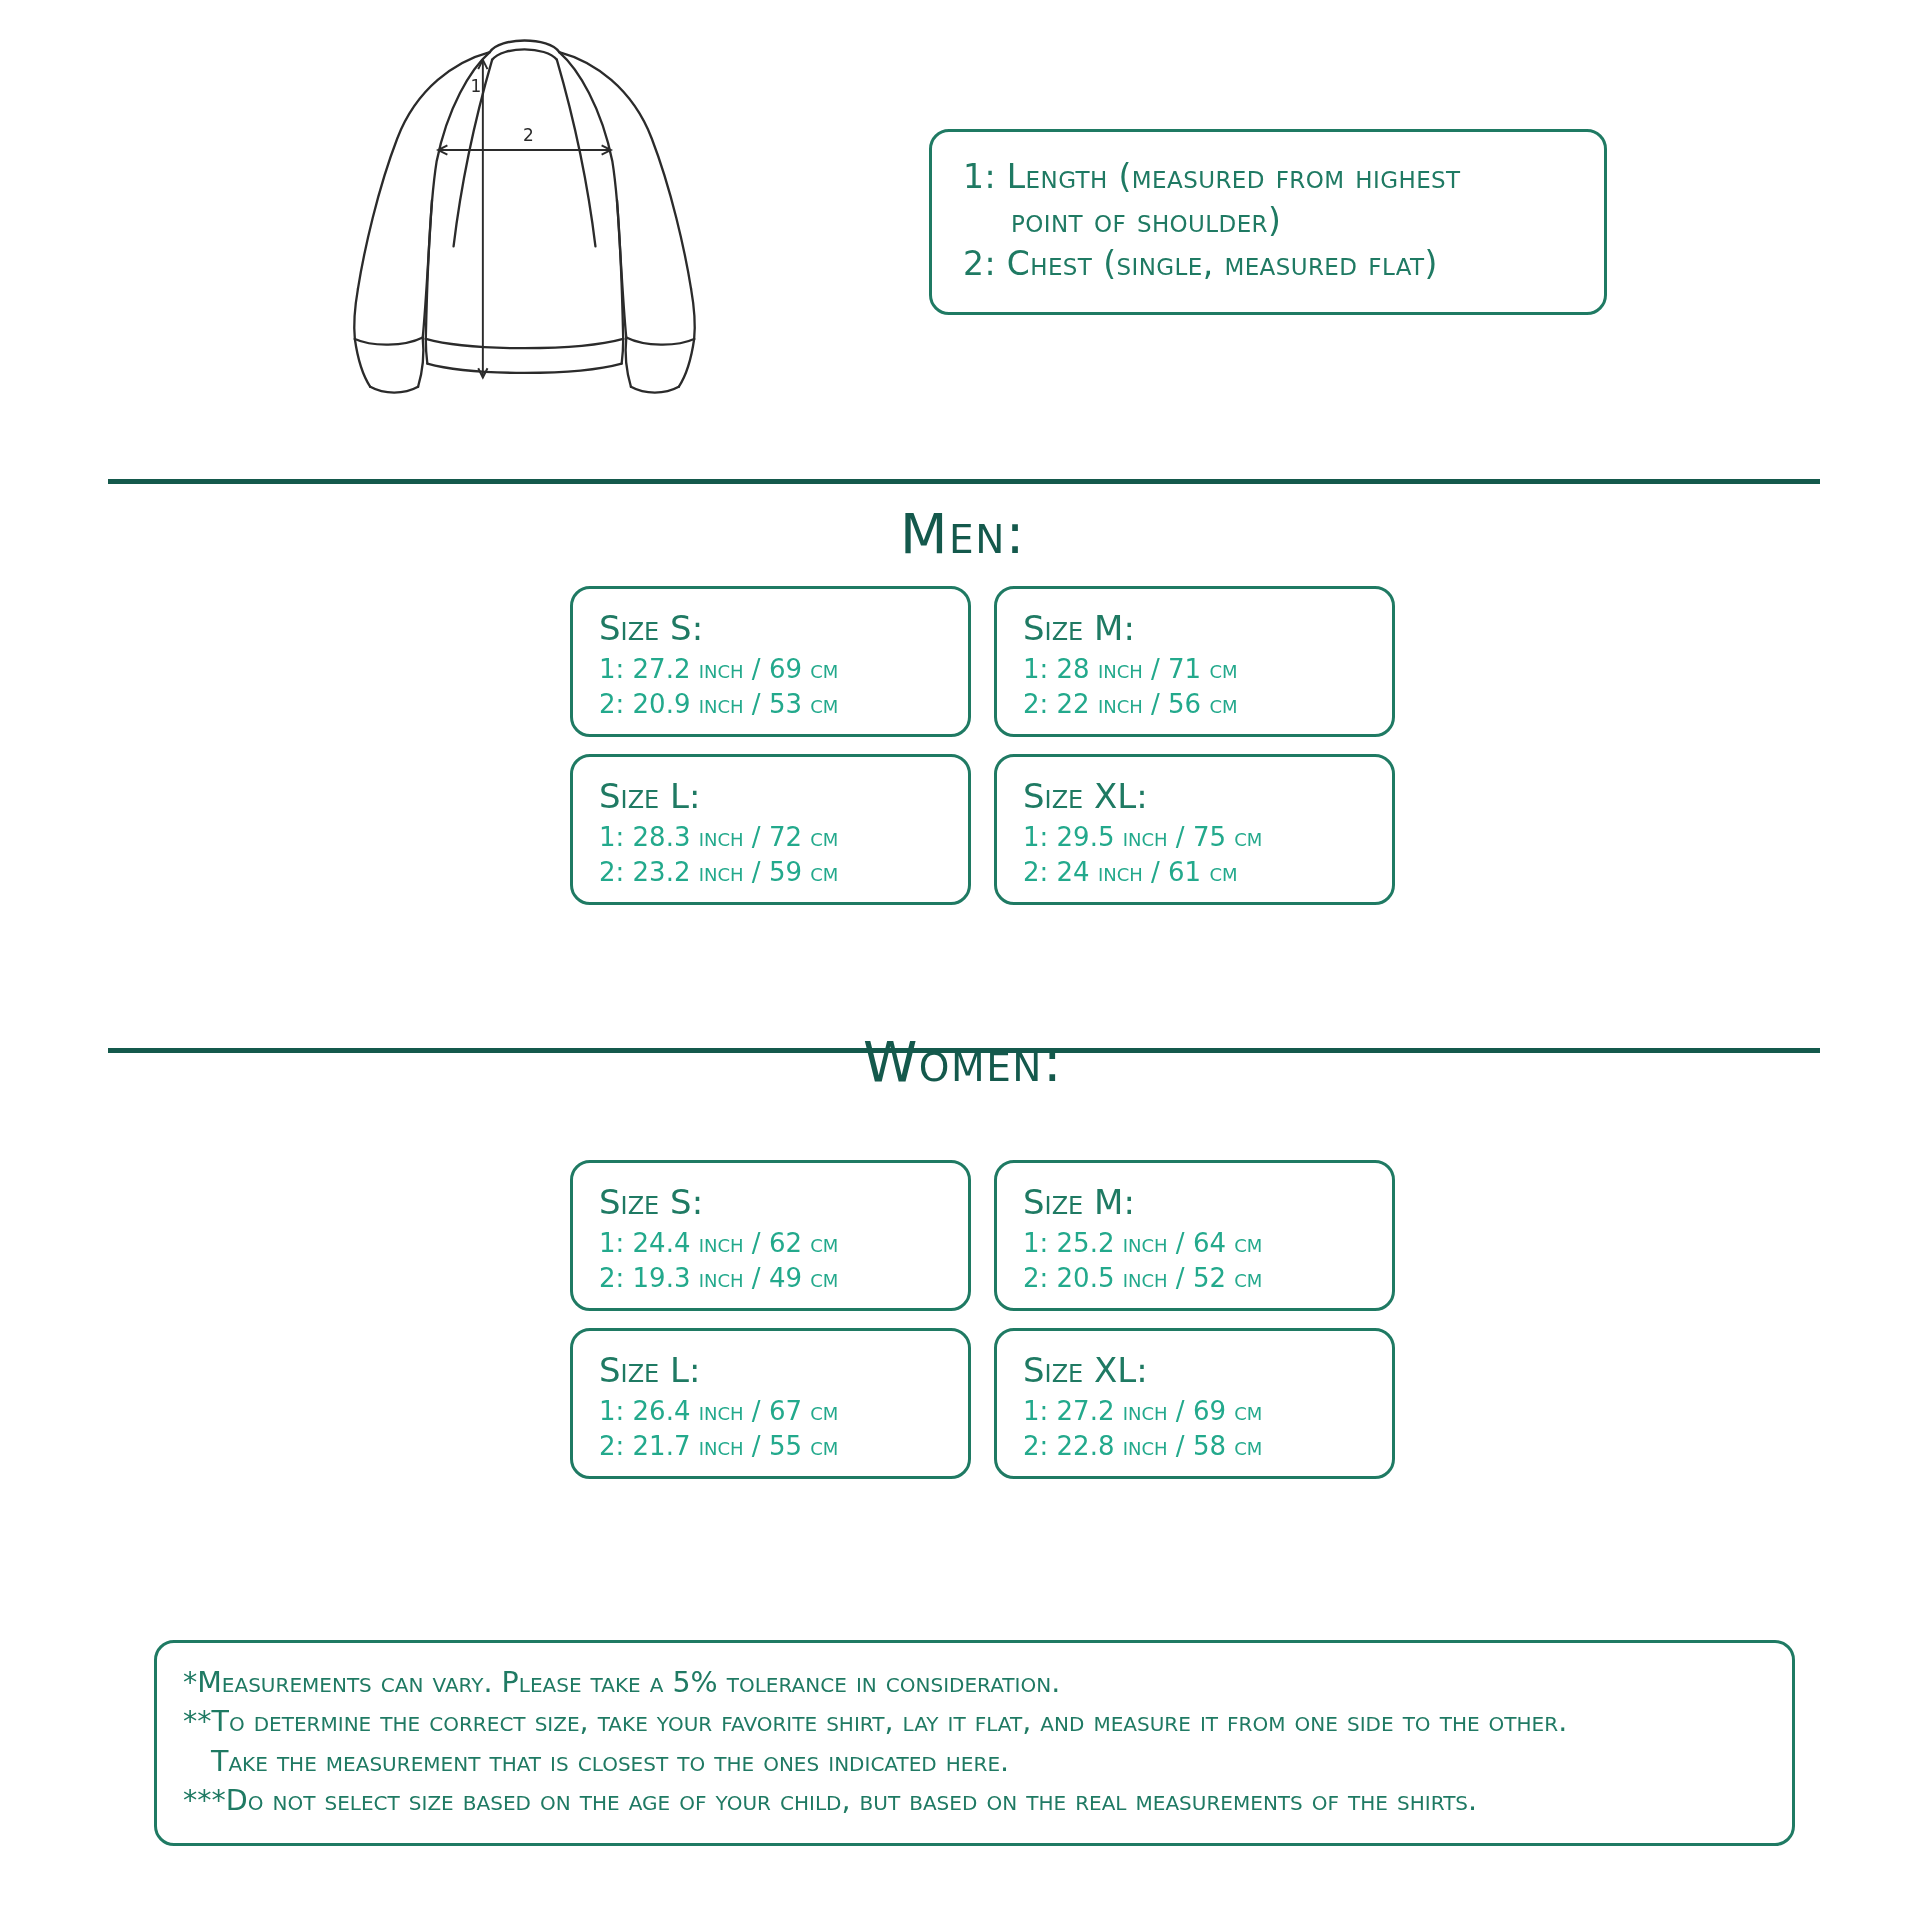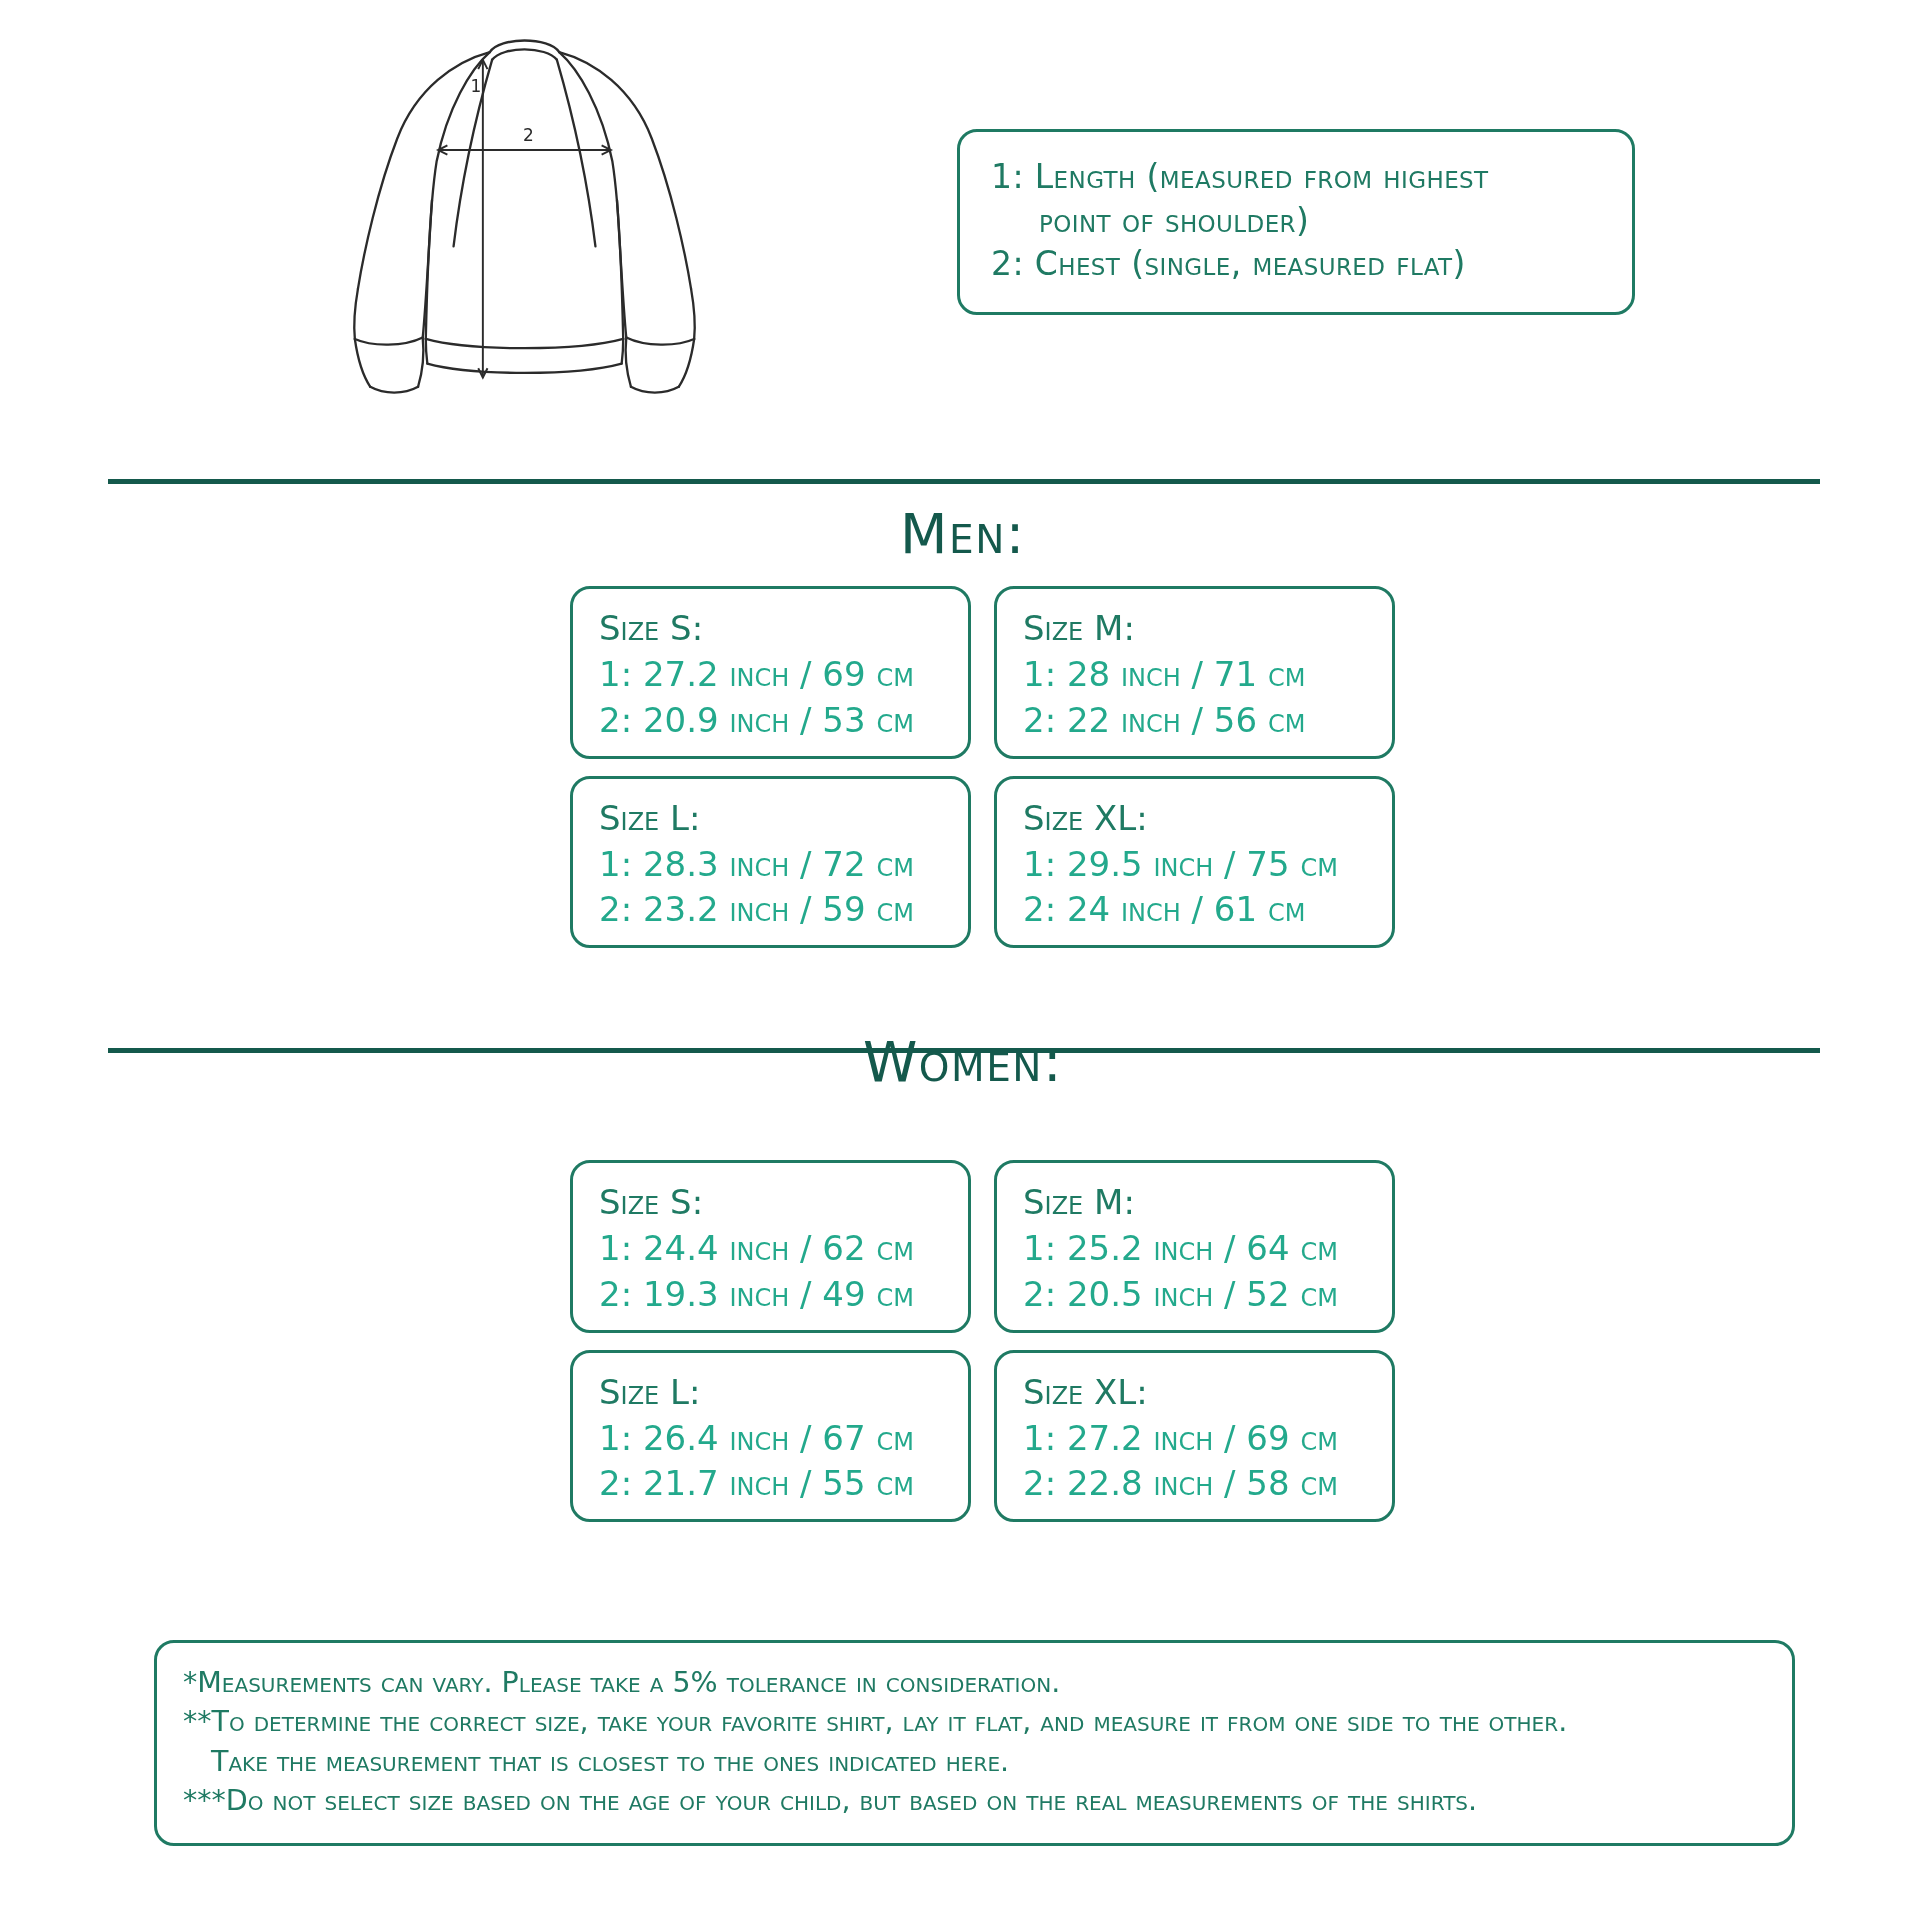--- a/index.html
+++ b/index.html
@@ -35,21 +35,20 @@
   }
   .legend-box {
     position: absolute;
     left: 929px;
     top: 129px;
     width: 678px;
     box-sizing: border-box;
     border: 3.9px solid #1f7a63;
     border-radius: 20px;
     padding: 23px 31px 26px 31px;
-    margin-left: 28px;
   }
   .legend-line {
     font-family: "DejaVu Sans", sans-serif;
     font-size: 33px;
     font-variant: small-caps;
     letter-spacing: 0.4px;
     color: #1f7a63;
     line-height: 1.32;
   }
   .legend-line.indent {
@@ -110,21 +109,21 @@
   }
   .card-title {
     font-family: "DejaVu Sans", sans-serif;
     font-size: 34px;
     font-variant: small-caps;
     color: #1f7a63;
     line-height: 1.35;
   }
   .card-row {
     font-family: "DejaVu Sans", sans-serif;
-    font-size: 34px;
+    font-size: 26px;
     font-variant: small-caps;
     color: #23a98c;
     line-height: 1.35;
   }
 
   
   .notes {
     position: absolute;
     left: 154px;
     top: 1640px;

